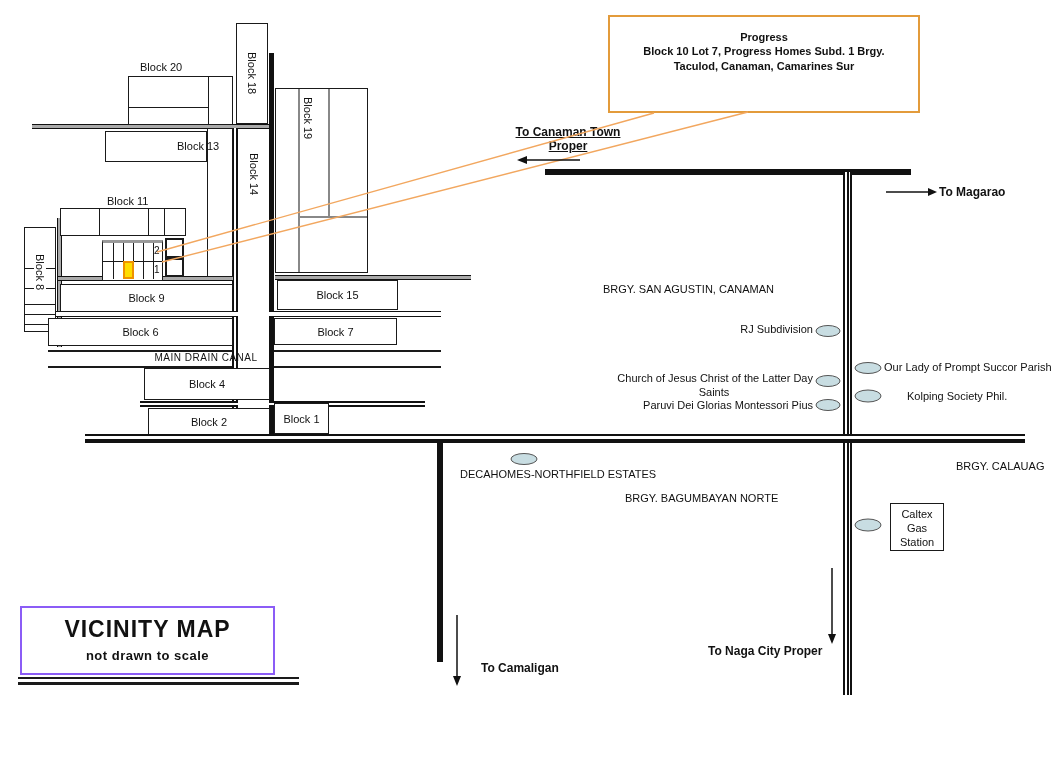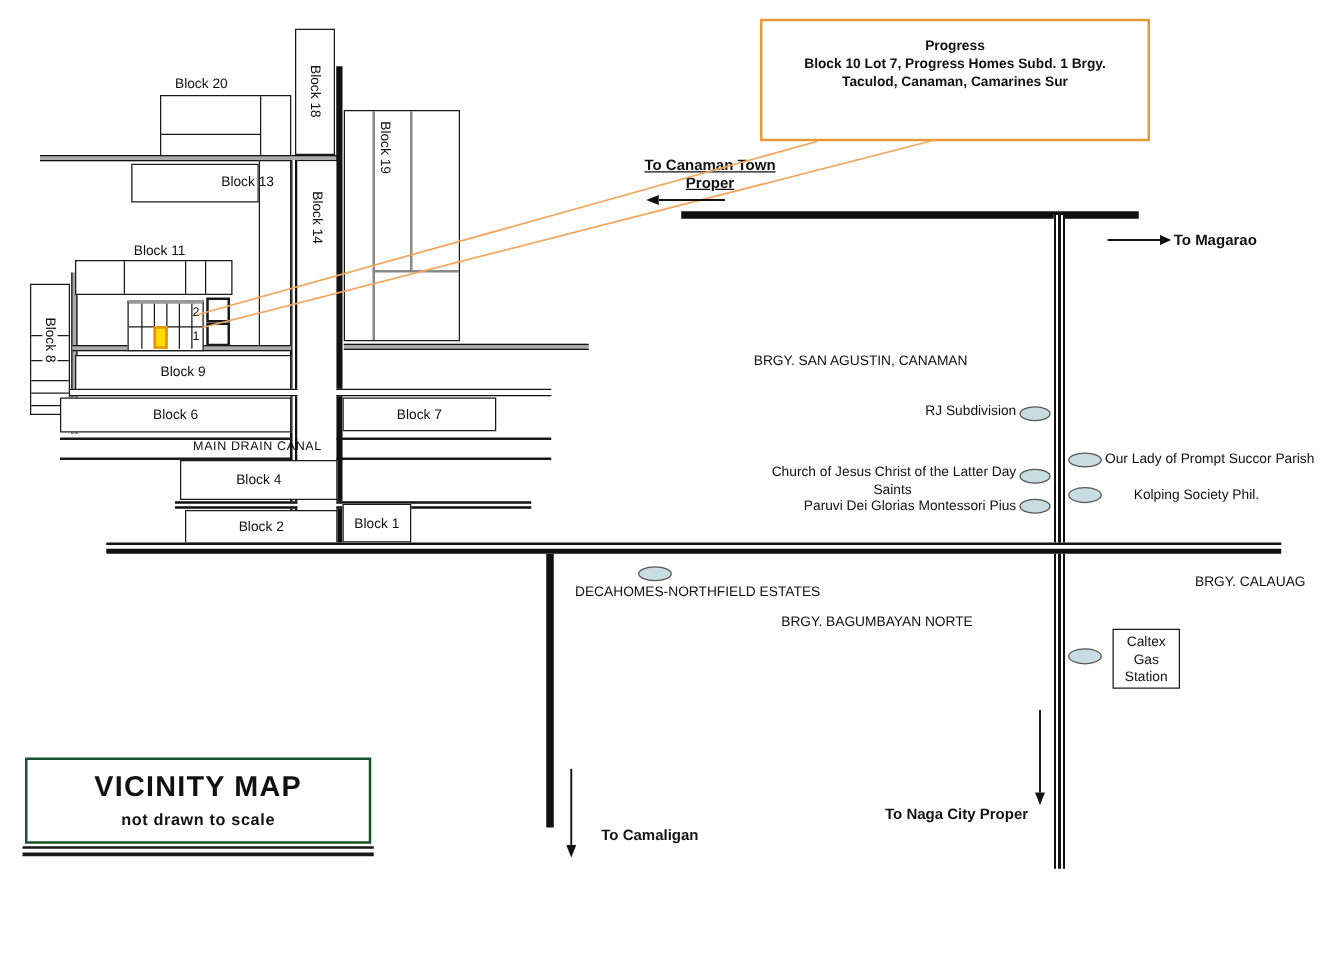--- a/index.html
+++ b/index.html
@@ -26,21 +26,21 @@
   .rdv{position:absolute;background:#fff;border-left:2px solid #111;border-right:2px solid #111;box-sizing:border-box;z-index:1;}
   .rmain{position:absolute;background:#fff;border-top:2px solid #111;border-bottom:4px solid #111;box-sizing:border-box;z-index:3;}
   .rtriple{position:absolute;z-index:1;
     background:repeating-linear-gradient(90deg,#111 0,#111 2px,#fff 2px,#fff 3.5px);}
   
   #callout{position:absolute;left:608px;top:15px;width:312px;height:98px;border:2px solid #E39B3B;
     box-sizing:border-box;background:#fff;text-align:center;padding-top:13px;z-index:15;}
   #callout .t1{font-weight:bold;font-size:13.5px;letter-spacing:1px;margin-bottom:3px;}
   #callout .t2{font-weight:bold;font-size:11px;line-height:1.3;}
   
-  #legend{position:absolute;left:20px;top:606px;width:277px;height:69px;border:2px solid #14532d;
+  #legend{position:absolute;left:20px;top:606px;width:255px;height:69px;border:2px solid #8b5cf6;
     box-sizing:border-box;background:#fff;text-align:center;z-index:10;}
   #legend .t1{font-weight:bold;font-size:23px;letter-spacing:1px;margin-top:8px;}
   #legend .t2{font-weight:bold;font-size:13px;margin-top:5px;letter-spacing:.5px;}
   
   #lotgrid{position:absolute;left:102px;top:240px;width:61px;height:41px;background:#fff;
     border:1px solid #1a1a1a;border-top:3px solid #999;box-sizing:border-box;z-index:4;}
   #property-lot{position:absolute;left:20px;top:18px;width:11px;height:18px;background:#FFDD00;
     border:2px solid #EE9200;box-sizing:border-box;z-index:5;}
   .lotnum{position:absolute;font-size:10px;z-index:6;}
   #caltexbox{position:absolute;left:890px;top:503px;width:54px;height:48px;border:1px solid #1a1a1a;
@@ -122,20 +122,23 @@
     <div class="hline" style="left:0;top:96px;width:30px;"></div>
     <span class="vlab" style="position:absolute;left:9px;top:26px;background:#fff;">Block 8</span>
   </div>
 
   <div class="blk" style="left:60px;top:284px;width:173px;height:28px;">
     <span>Block 9</span>
   </div>
   <div class="blk" style="left:48px;top:318px;width:185px;height:28px;">
     <span>Block 6</span>
   </div>
+  <div class="blk" style="left:277px;top:280px;width:121px;height:30px;">
+    <span>Block 15</span>
+  </div>
   <div class="blk" style="left:274px;top:318px;width:123px;height:27px;">
     <span>Block 7</span>
   </div>
   <div class="blk" style="left:144px;top:368px;width:126px;height:32px;">
     <span>Block 4</span>
   </div>
   <div class="blk" style="left:148px;top:408px;width:122px;height:27px;">
     <span>Block 2</span>
   </div>
   <div class="blk" style="left:274px;top:403px;width:55px;height:31px;">

